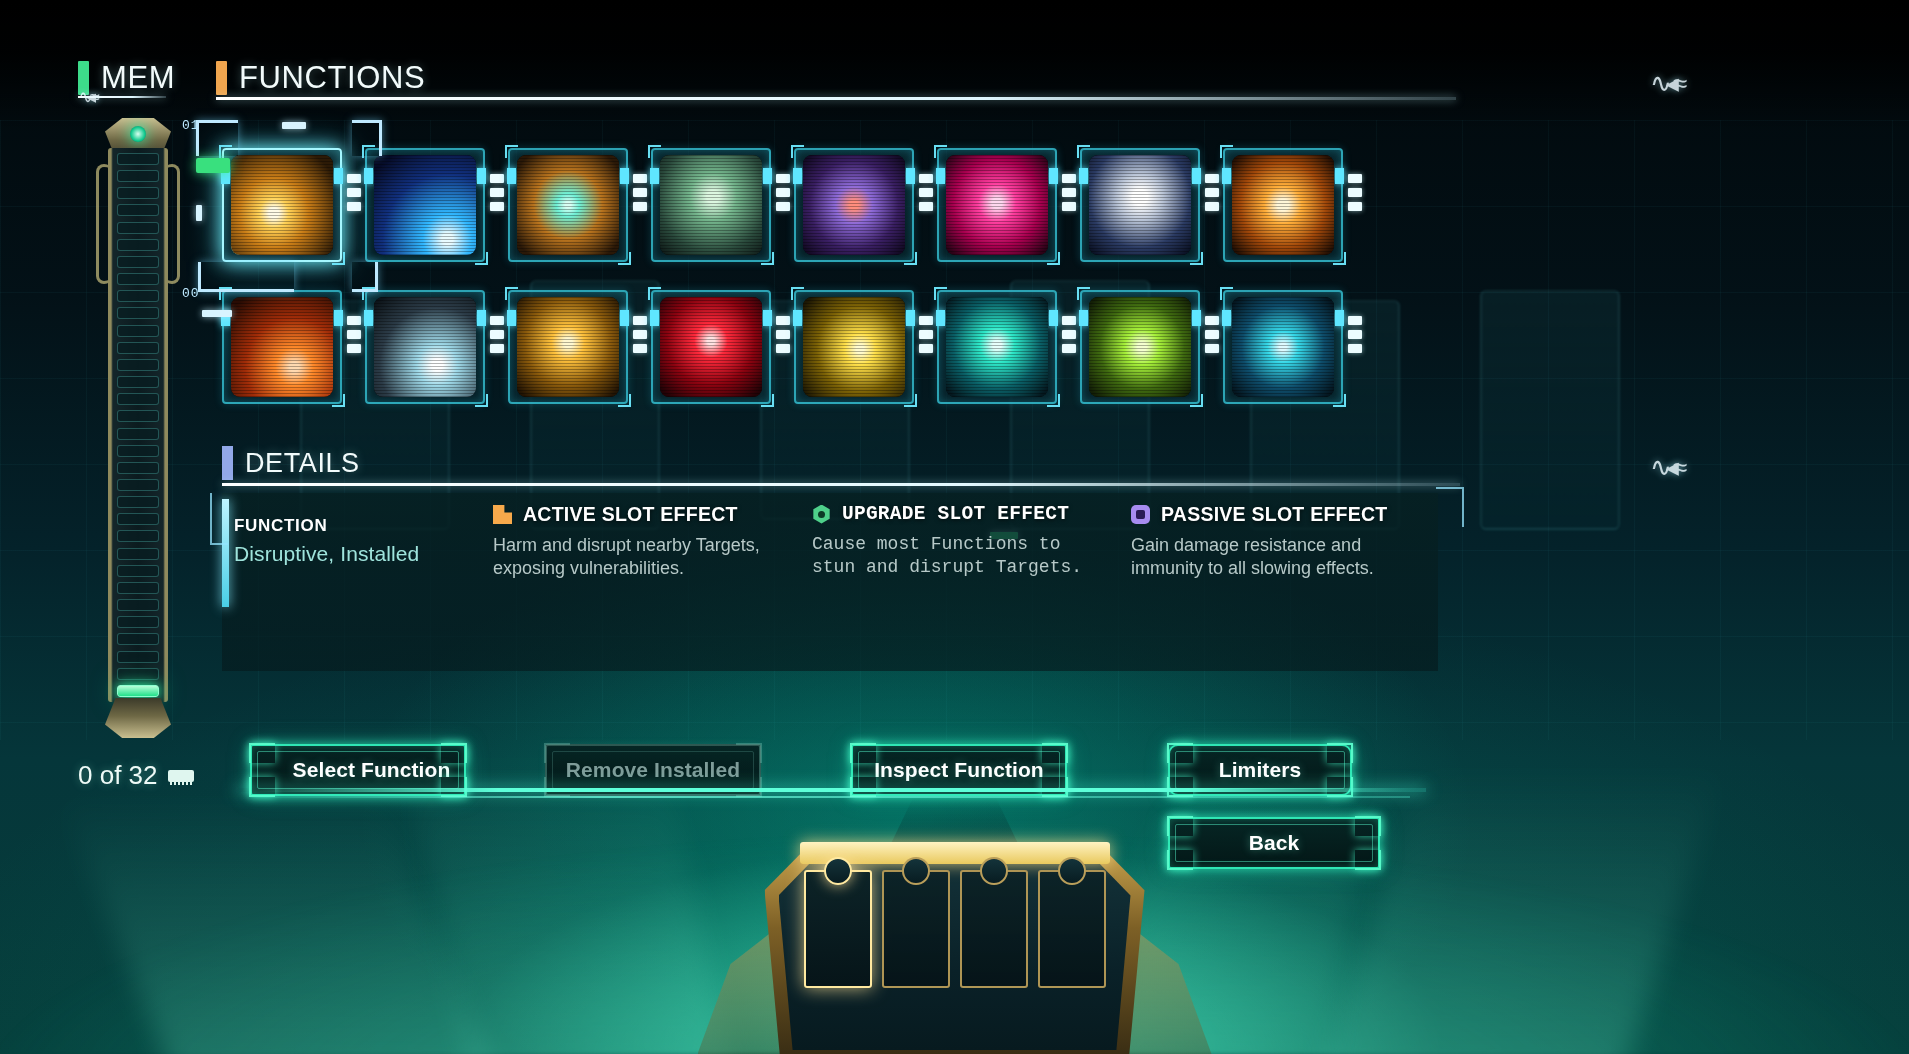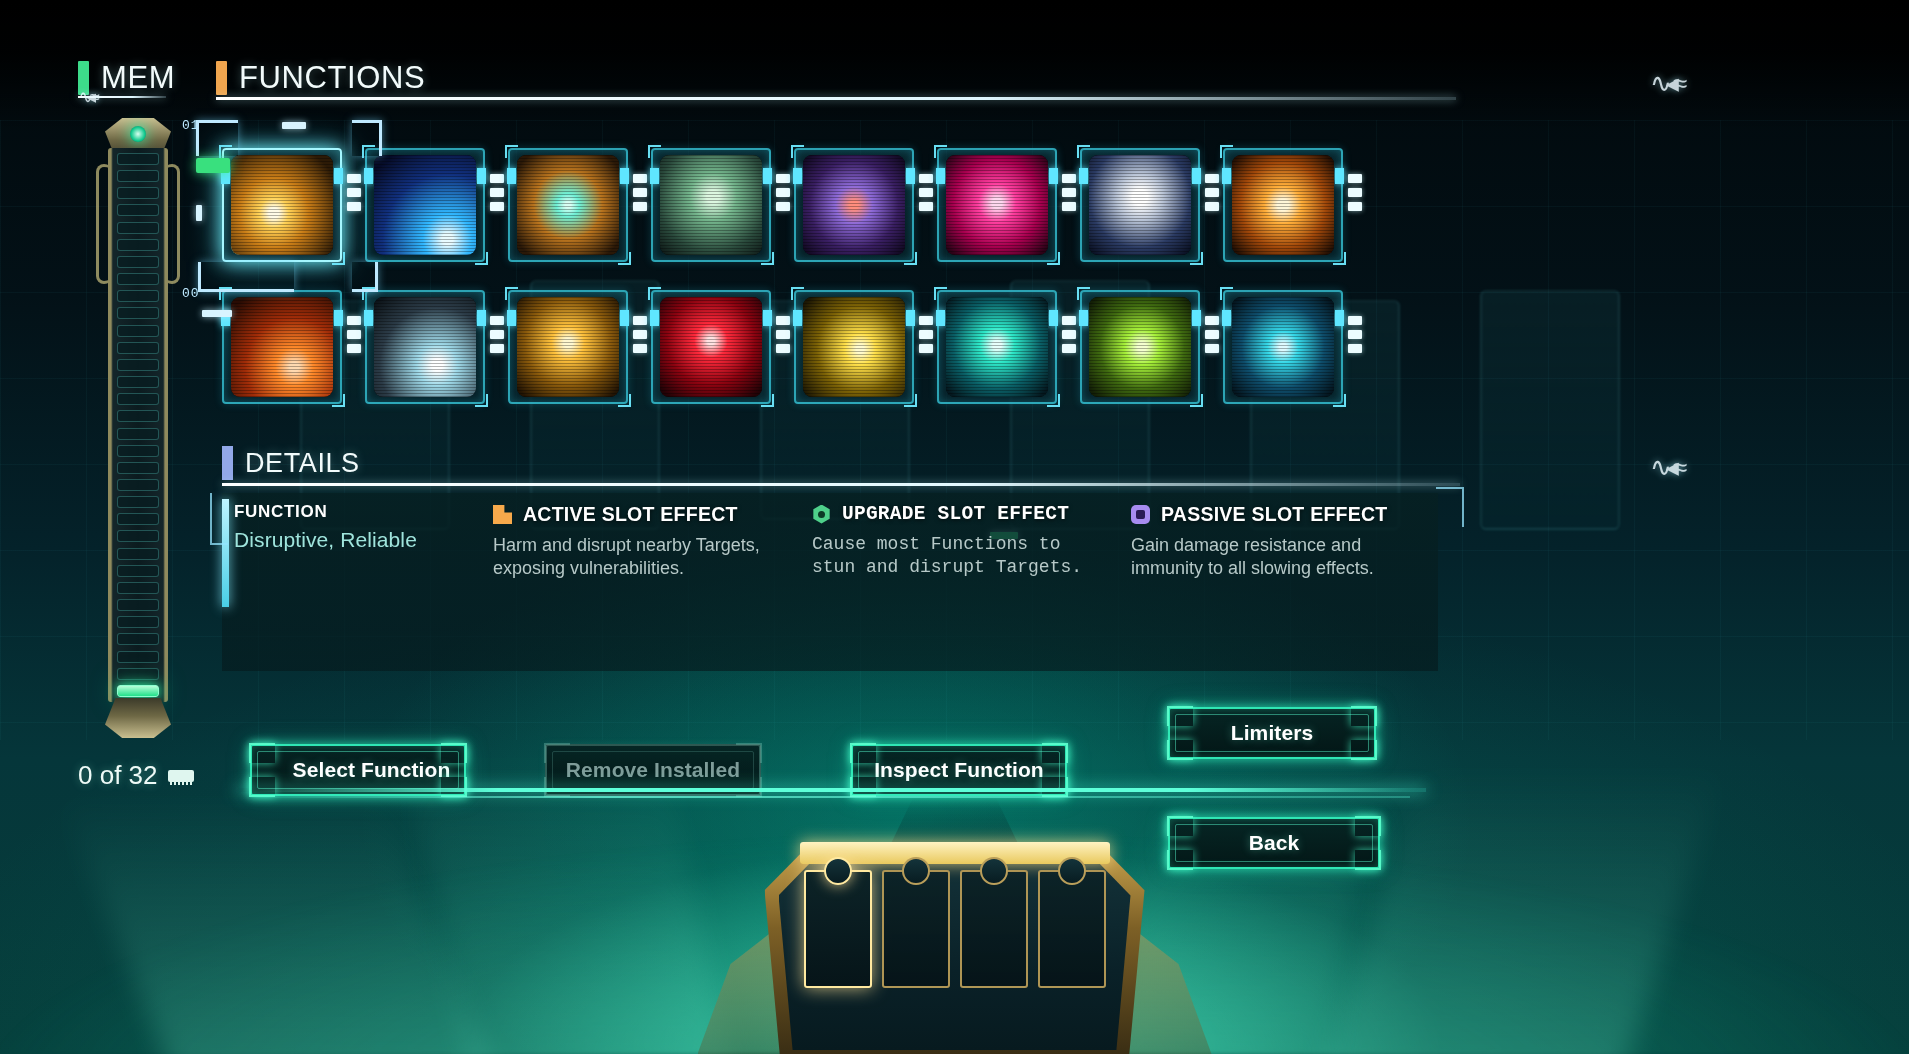--- a/index.html
+++ b/index.html
@@ -237,21 +237,21 @@
 
   #fn-title {
     position:absolute; left:234px; top:500px; width:250px;
   }
   #fn-title .name {
     font-size:35px; font-weight:bold; color:#ffffff; letter-spacing:-.3px;
     text-shadow:0 2px 7px rgba(0,0,0,.7);
   }
   #fn-title .kind {
     font-size:17px; font-weight:bold; color:#ffffff; letter-spacing:.7px;
-    margin-top:2px;
+    margin-top:16px;
   }
   #fn-title .tags {
     font-size:21px; color:#9fe4dc; margin-top:6px; letter-spacing:.1px;
   }
 
   .slot-col { position:absolute; top:503px; }
   .slot-head { display:flex; align-items:center; gap:11px; }
   .slot-head .label {
     font-size:19.5px; font-weight:bold; color:#ffffff; letter-spacing:.25px;
     text-shadow:0 1px 4px rgba(0,0,0,.7);
@@ -310,21 +310,21 @@
     box-shadow:0 0 6px rgba(70,170,150,.22);
     cursor:default;
   }
   .gbtn.disabled .cap { color:#7f9c99; text-shadow:none; }
   .gbtn.disabled .orn { border-color:rgba(120,195,180,.4); box-shadow:none; }
   .gbtn.disabled .inl { border-color:rgba(110,185,170,.25); }
 
   #btn-select  { left:250px;  top:744px; width:216px;padding-left:27px; }
   #btn-remove  { left:545px;  top:744px; width:216px; }
   #btn-inspect { left:851px;  top:744px; width:216px; }
-  #btn-limiters{ left:1168px; top:707px; width:208px; }
+  #btn-limiters{ left:1168px; top:744px; width:184px;border-radius:10px; }
   #btn-back    { left:1168px; top:817px; width:212px; }
   #hud-sweep {
     position:absolute; left:236px; top:788px; width:1190px; height:4px;
     background:linear-gradient(90deg, rgba(60,245,215,.1), #5effd9 22%, #5effd9 80%, rgba(60,245,215,.25));
     box-shadow:0 0 16px rgba(70,255,220,.9);
   }
   #hud-sweep2 {
     position:absolute; left:250px; top:796px; width:1160px; height:2px;
     background:linear-gradient(90deg, rgba(60,245,215,.05), rgba(110,255,225,.75) 30%, rgba(90,250,220,.3));
   }
@@ -724,21 +724,21 @@
 <div class="filigree" style="left:1650px; top:452px;">∿◂≈</div>
 
 <div id="details-panel">
   <div class="panel-edge-l"></div>
   <div class="panel-corner" style="left:-12px; top:0; width:18px; height:52px; border-right:none; border-top:none;"></div>
   <div class="panel-corner" style="right:-26px; top:-6px; width:28px; height:40px; border-left:none; border-bottom:none;"></div>
 </div>
 
 <div id="fn-title">
   <div class="kind">FUNCTION</div>
-  <div class="tags">Disruptive, Reliable</div>
+  <div class="tags">Disruptive, Installed</div>
 </div>
 
 <div class="slot-col" id="slot-0" style="left:493px;">
   <div class="slot-head">
     <span class="sico active-ico"></span>
     <span class="label">ACTIVE SLOT EFFECT</span>
   </div>
   <div class="slot-desc">Harm and disrupt nearby Targets, exposing vulnerabilities.</div>
 </div>
 

